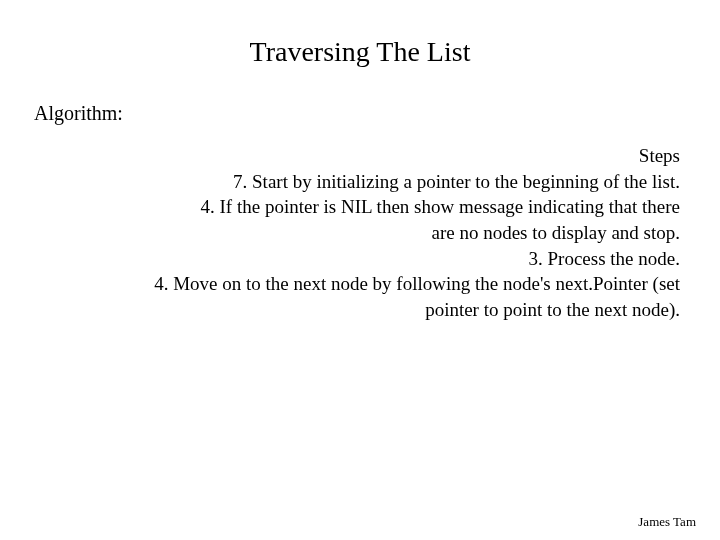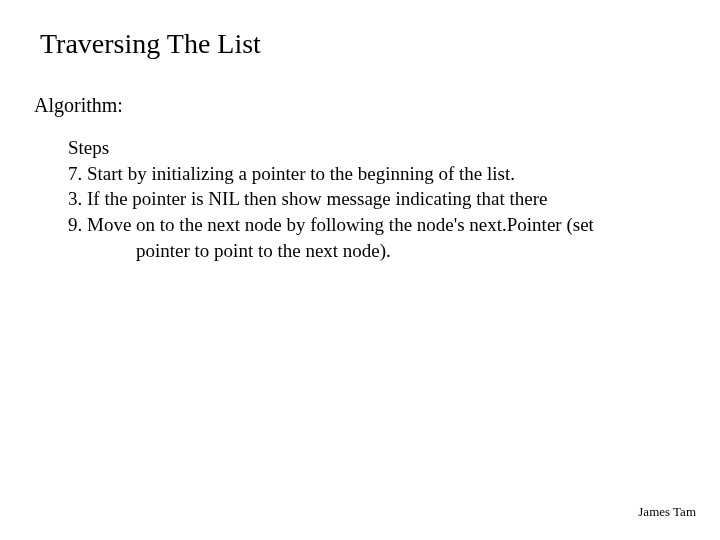--- a/index.html
+++ b/index.html
@@ -12,53 +12,56 @@
     position: relative;
     overflow: hidden;
   }
   .slide {
     width: 100%;
     height: 100%;
     padding: 24px 40px 0 40px;
     position: relative;
   }
   .title {
+    text-align: center;
     font-size: 28px;
     font-weight: normal;
-    margin-top: 4px;
+    margin-top: 12px;
     margin-bottom: 34px;
   }
   .section-heading {
     font-size: 20px;
     font-weight: normal;
     margin-left: -6px;
     margin-bottom: 18px;
   }
   .steps-block {
     margin-left: 28px;
     font-size: 19px;
     line-height: 1.35;
   }
-  .step-line { margin: 0; }
+  .step-line { margin: 0; text-align: right; }
   .indent-a { margin-left: 28px; }
   .indent-b { margin-left: 68px; }
   .author {
     position: absolute;
-    bottom: 20px;
+    bottom: 10px;
     right: 24px;
     font-size: 13px;
   }
 </style>
 </head>
 <body>
 
 <div class="slide">
   <h1 class="title">Traversing The List</h1>
   <h2 class="section-heading">Algorithm:</h2>
   <div class="steps-block">
     <p class="step-line">Steps</p>
     <p class="step-line">7. Start by initializing a pointer to the beginning of the list.</p>
-    <p class="step-line">3. If the pointer is NIL then show message indicating that there</p>
-    <p class="step-line">9. Move on to the next node by following the node's next.Pointer (set</p>
+    <p class="step-line">4. If the pointer is NIL then show message indicating that there</p>
+    <p class="step-line indent-a">are no nodes to display and stop.</p>
+    <p class="step-line">3. Process the node.</p>
+    <p class="step-line">4. Move on to the next node by following the node's next.Pointer (set</p>
     <p class="step-line indent-b">pointer to point to the next node).</p>
   </div>
   <div class="author">James Tam</div>
 </div>
 
 </body></html>

